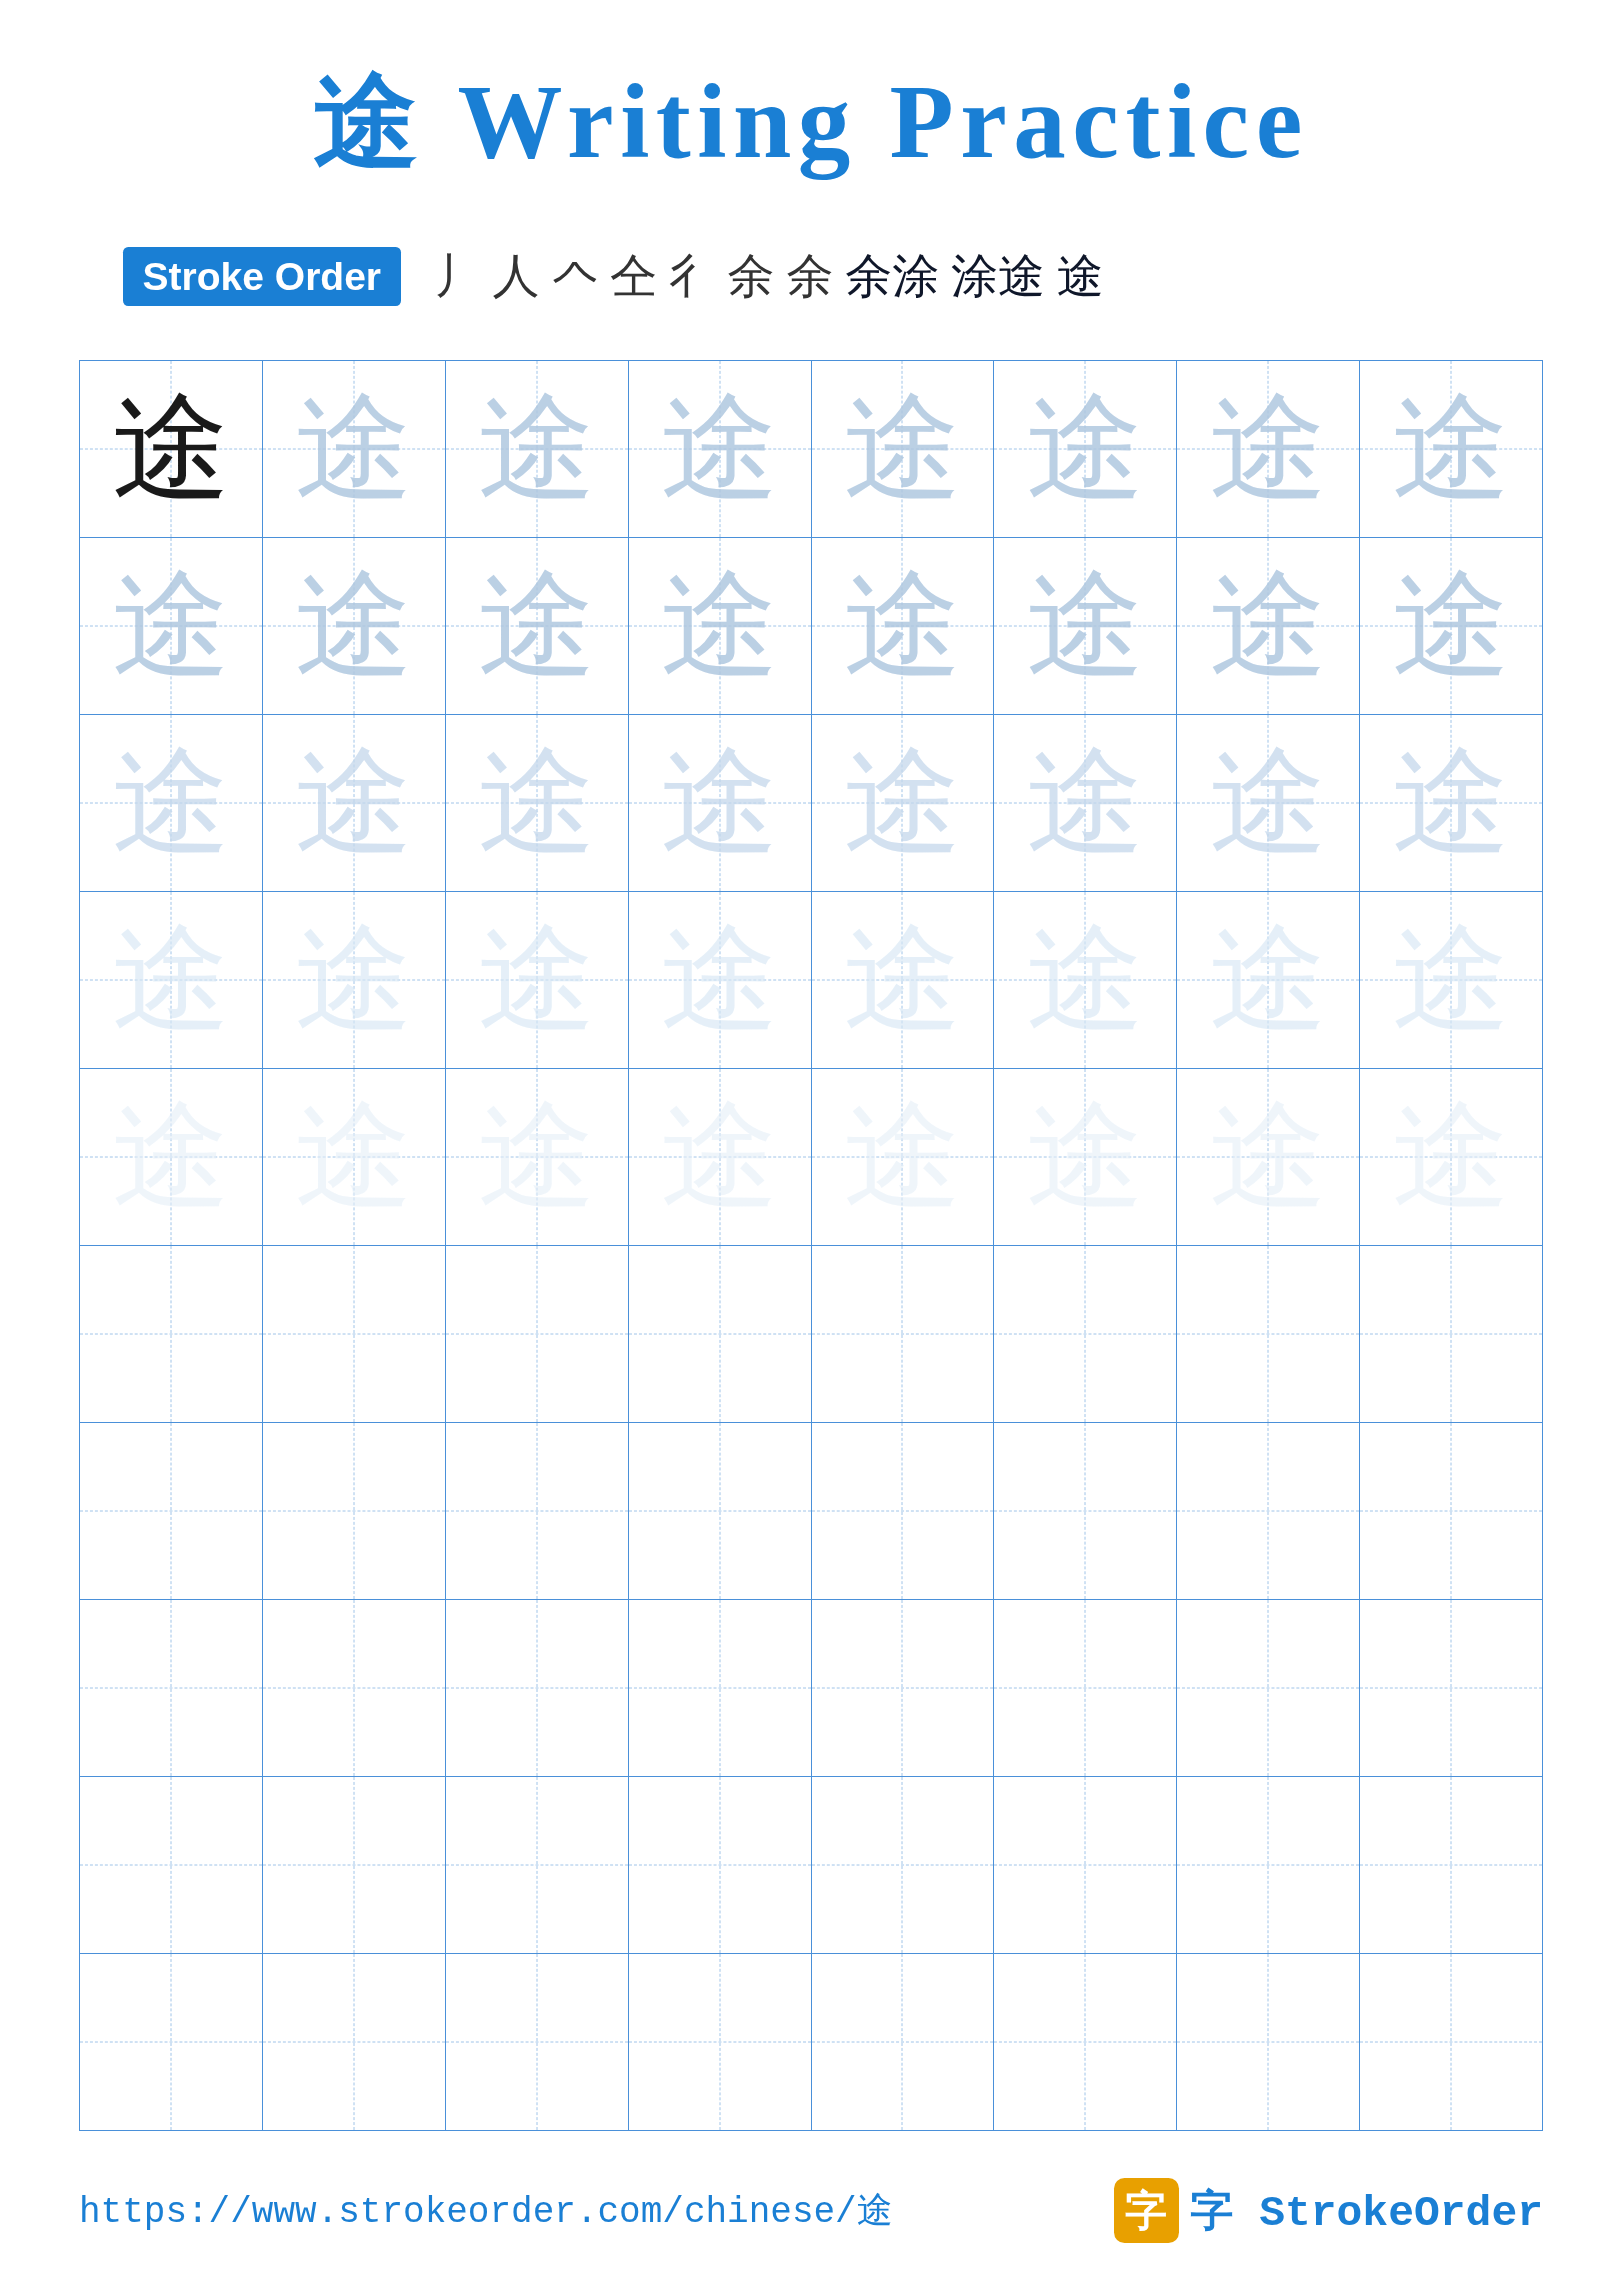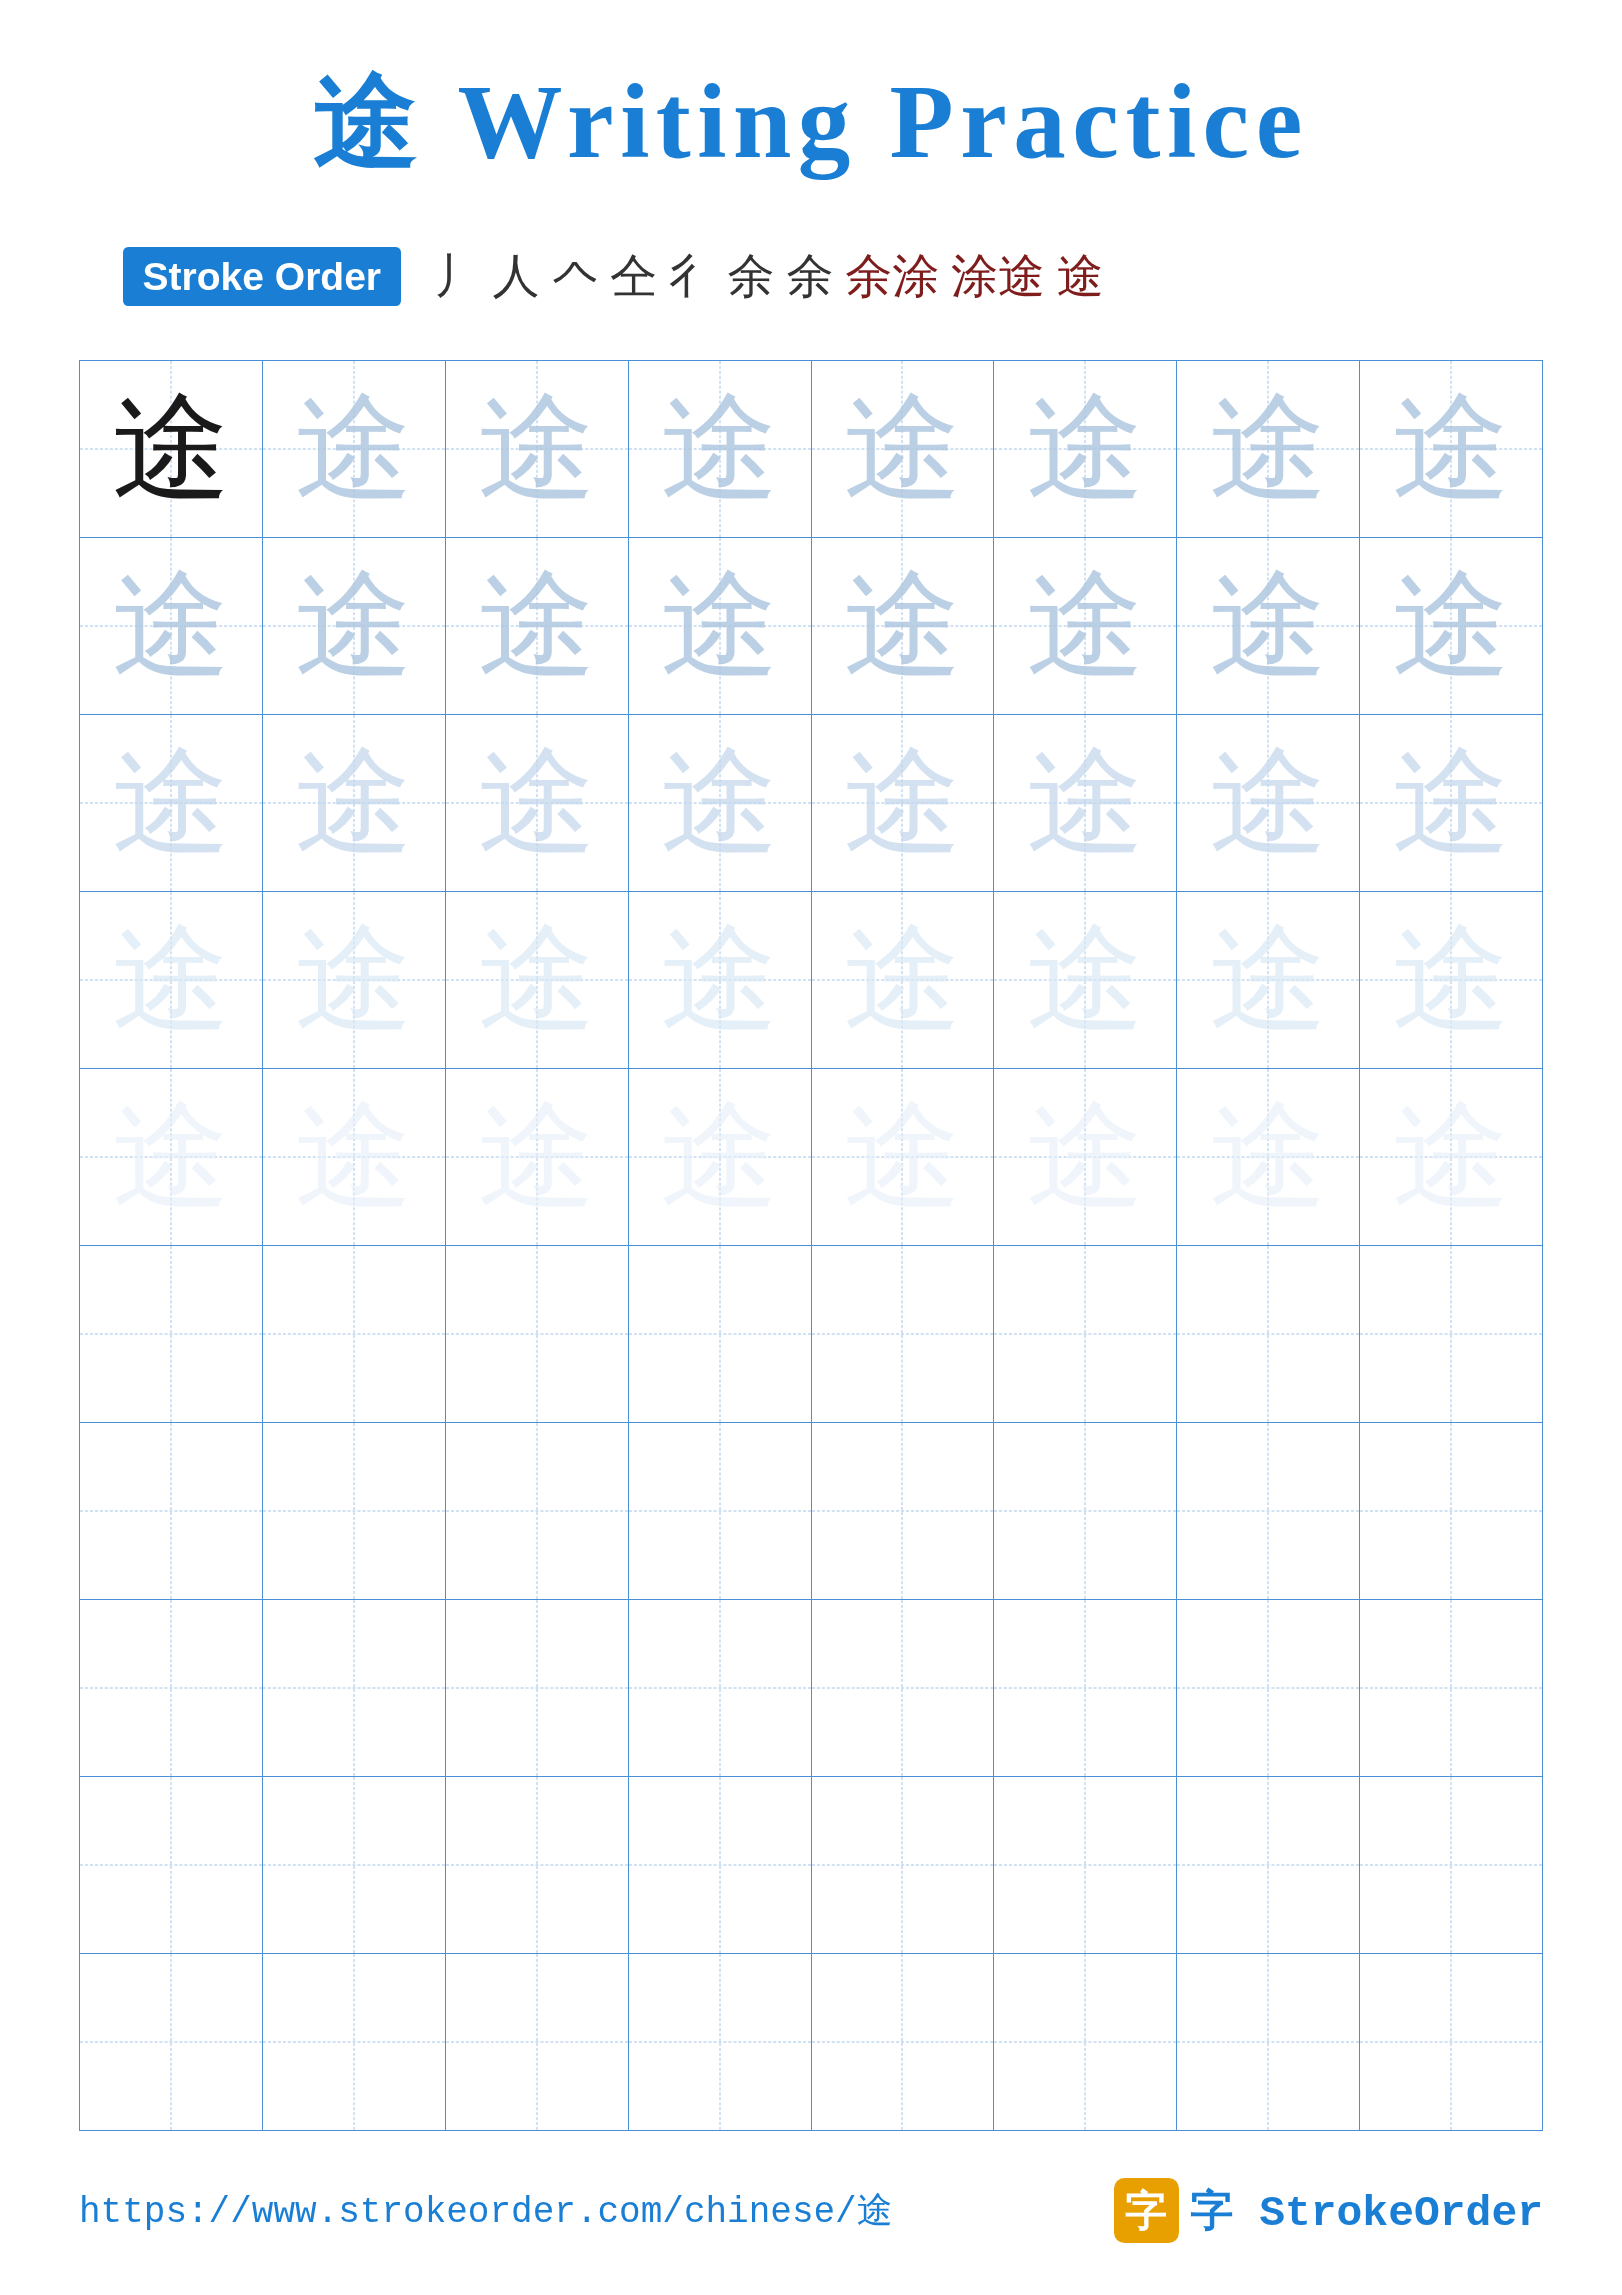--- a/index.html
+++ b/index.html
@@ -61,21 +61,21 @@
       align-items: center;
       gap: 11.8px;
       font-size: 47px;
     }
 
     .stroke-step {
       color: #333;
     }
 
     .stroke-step.red {
-      color: #7f1d1d;
+      color: #0f172a;
     }
 
     
     .practice-grid {
       border: 1.6px solid #4a90d9;
       border-collapse: collapse;
       width: 100%;
       margin-top: 13px;
     }
 

